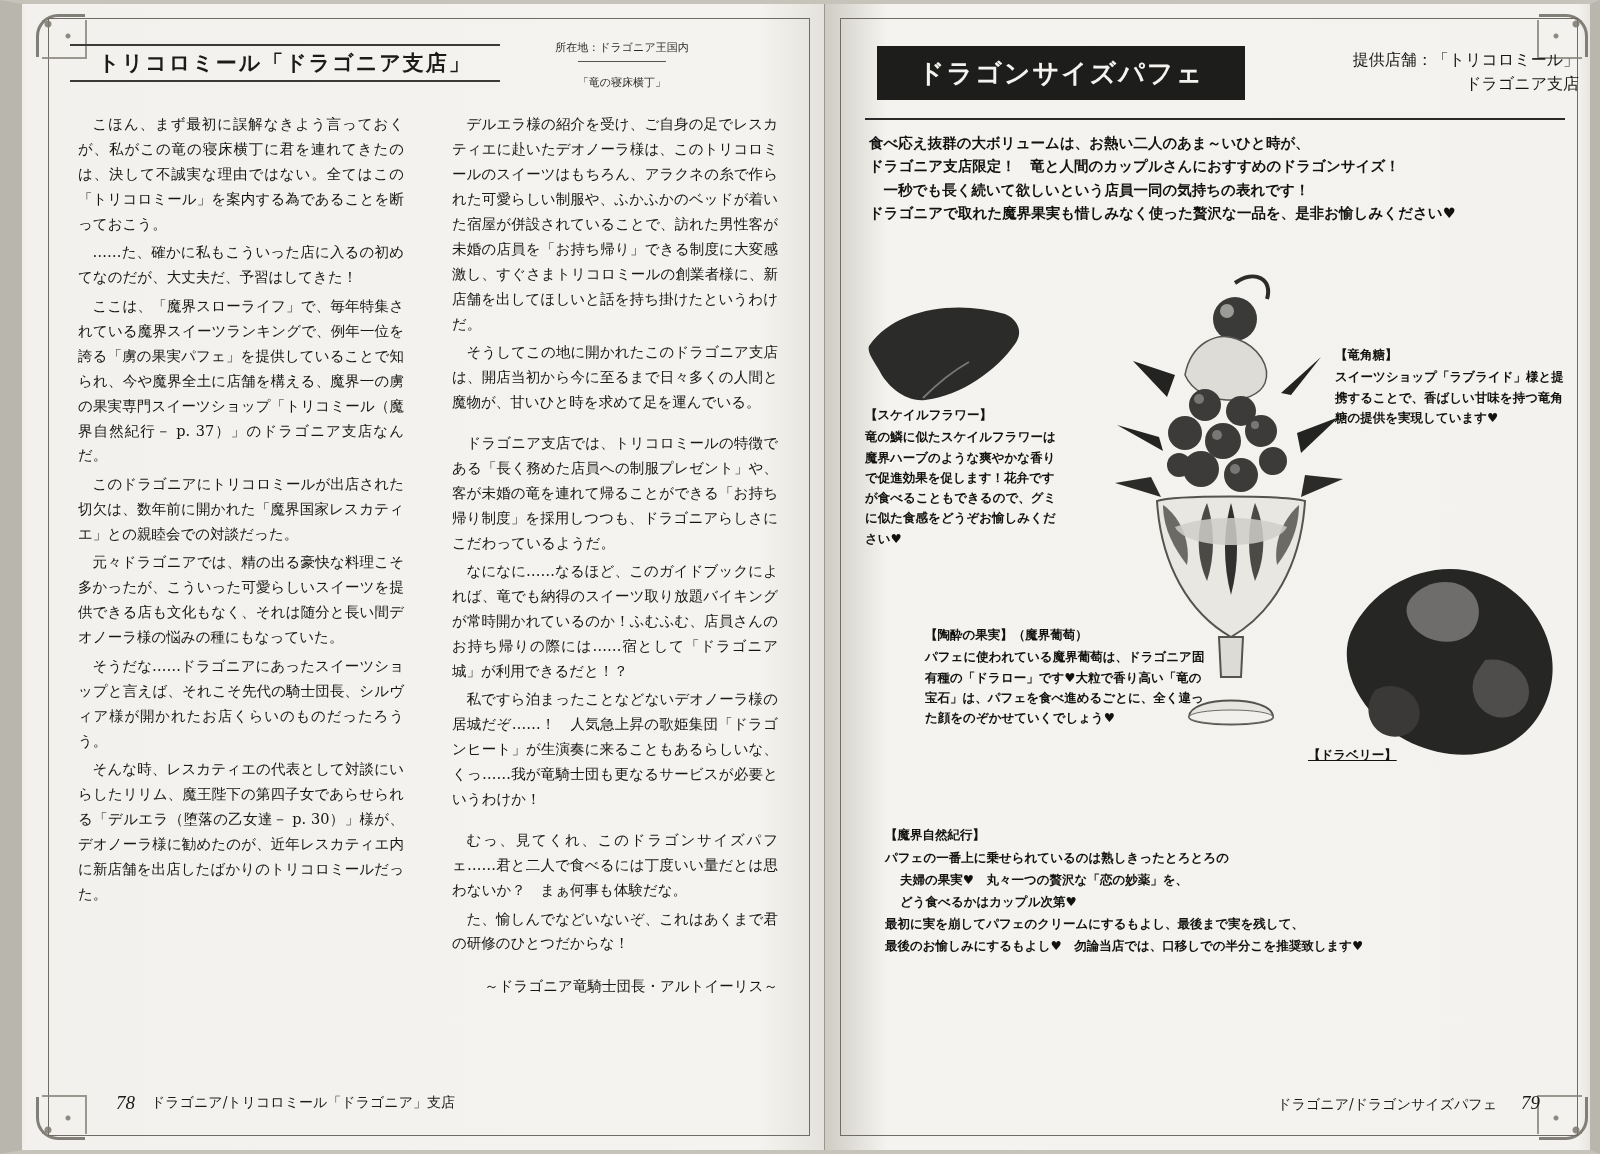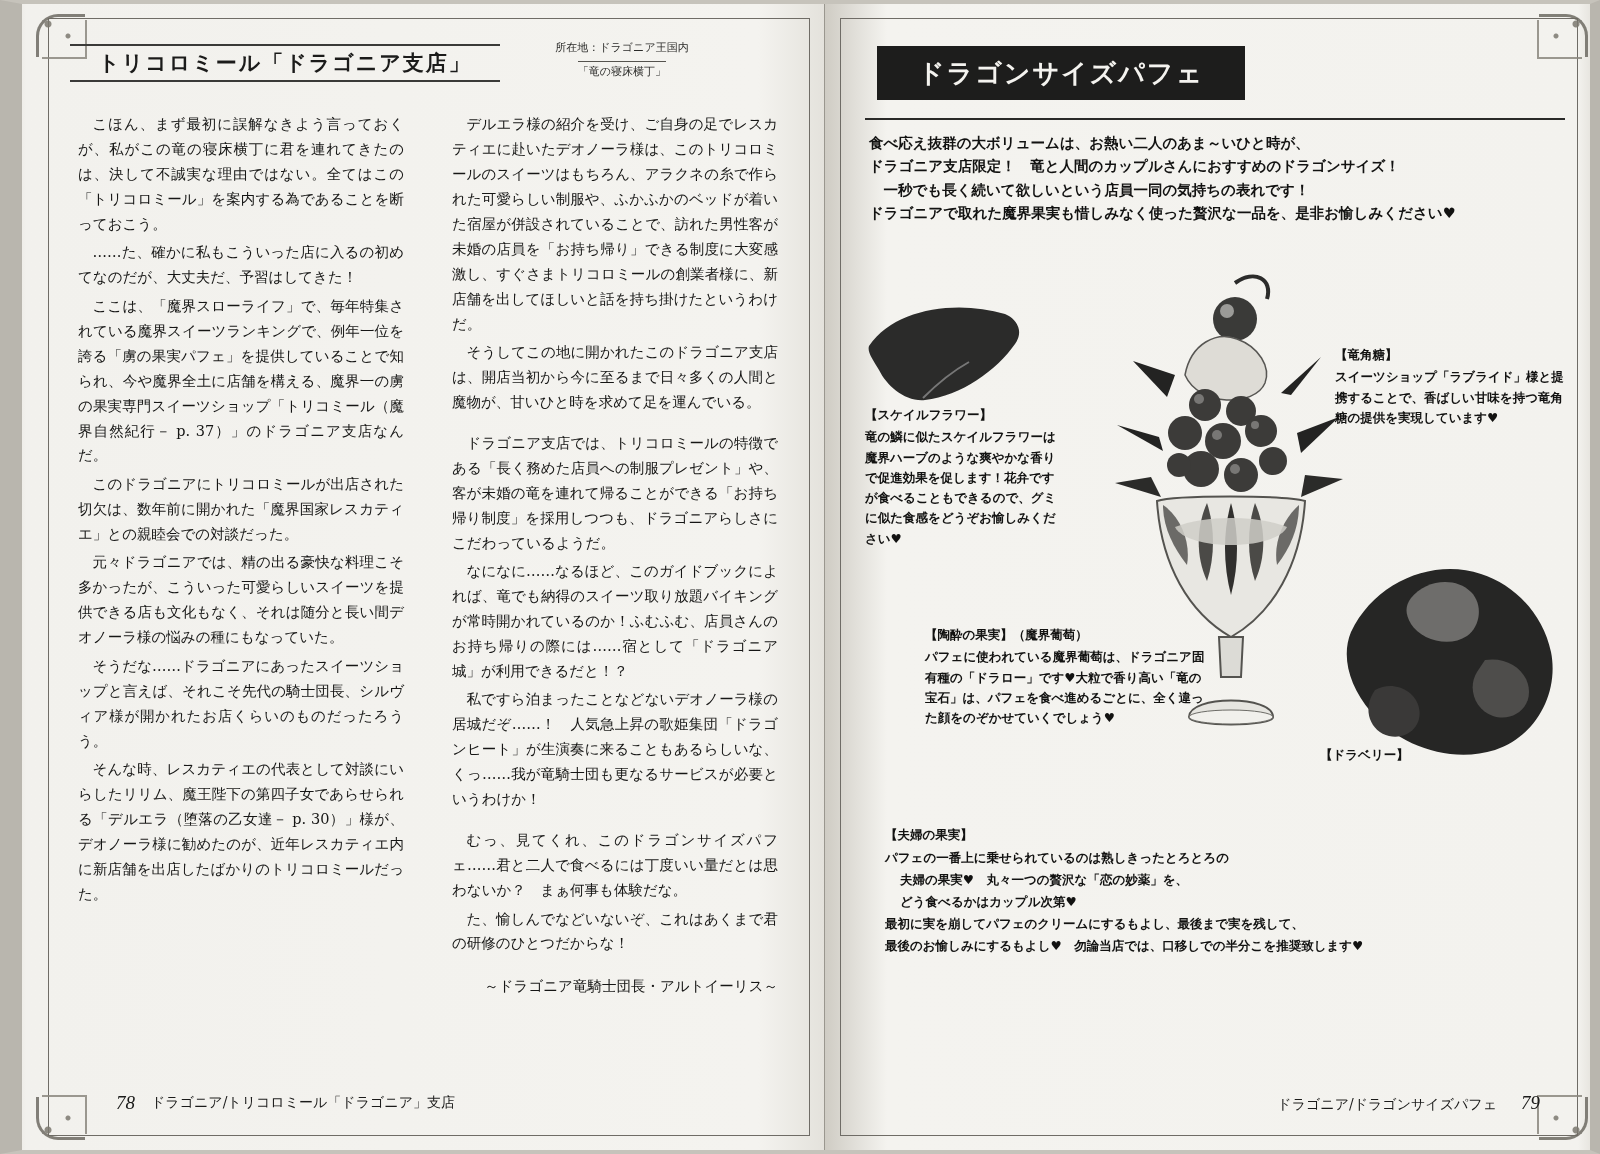--- a/index.html
+++ b/index.html
@@ -79,21 +79,21 @@
   .l-title{
     font-size:21px;letter-spacing:2px;color:#1b1b1a;font-weight:bold;
     font-family:"DejaVu Serif", serif;
     white-space:nowrap;
   }
   .l-sub{
     position:absolute;left:452px;top:0px;width:200px;text-align:center;
     font-size:11px;color:#2a2a28;line-height:1.9;
     font-family:"DejaVu Sans", sans-serif;
   }
-  .l-sub .s2{border-top:1px solid #55534e;display:inline-block;padding-top:0;margin-top:2px;}
+  .l-sub .s2{border-top:1px solid #55534e;display:inline-block;padding-top:11px;margin-top:2px;}
 
   .cols{
     position:absolute;left:78px;top:112px;width:700px;height:900px;
     display:flex;gap:48px;
   }
   .col{width:330px;}
   .col p{
     margin:0 0 0.25em 0;
     font-size:14.5px;
     line-height:1.72;
@@ -146,21 +146,21 @@
   }
   .parfait{position:absolute;left:250px;top:15px;width:230px;height:470px;}
   .callout{
     position:absolute;font-family:"DejaVu Sans",sans-serif;
     font-size:12.5px;font-weight:bold;color:#121211;line-height:1.62;
   }
   .callout .ttl{display:block;margin-bottom:2px;}
   .c-scale{left:0px;top:155px;width:200px;}
   .c-horn{left:470px;top:95px;width:230px;}
   .c-grape{left:60px;top:375px;width:280px;}
-  .c-berry{left:455px;top:495px;width:245px;}
+  .c-berry{left:443px;top:495px;width:245px;text-decoration:underline;}
   .c-fruit{left:20px;top:575px;width:660px;}
   .c-fruit div{line-height:1.75;}
 
   .r-foot{
     position:absolute;right:60px;bottom:40px;display:flex;align-items:flex-end;gap:24px;
   }
 
   
   svg{display:block;}
 </style>
@@ -214,20 +214,24 @@
   </div>
 
   <div class="page page-right">
     <div class="inner-rule right-rule"></div>
     <div class="corner tr"></div>
     <div class="corner br"></div>
 
     <div class="r-head">
       <div class="r-title-box">
         <span class="r-title">ドラゴンサイズパフェ</span>
+      </div>
+      <div class="r-shop">
+        <div>提供店舗：「トリコロミール」</div>
+        <div>ドラゴニア支店</div>
       </div>
     </div>
     <div class="r-rule"></div>
 
     <div class="r-lead">
       <p>食べ応え抜群の大ボリュームは、お熱い二人のあま～いひと時が、</p>
       <p>ドラゴニア支店限定！　竜と人間のカップルさんにおすすめのドラゴンサイズ！</p>
       <p class="ind">一秒でも長く続いて欲しいという店員一同の気持ちの表れです！</p>
       <p>ドラゴニアで取れた魔界果実も惜しみなく使った贅沢な一品を、是非お愉しみください♥</p>
     </div>
@@ -309,21 +313,21 @@
       <div class="callout c-grape">
         <span class="ttl">【陶酔の果実】（魔界葡萄）</span>
         <span>パフェに使われている魔界葡萄は、ドラゴニア固有種の「ドラロー」です♥大粒で香り高い「竜の宝石」は、パフェを食べ進めるごとに、全く違った顔をのぞかせていくでしょう♥</span>
       </div>
 
       <div class="callout c-berry">
         <span class="ttl">【ドラベリー】</span>
       </div>
 
       <div class="callout c-fruit">
-        <span class="ttl">【夫婦の果実】</span>
+        <span class="ttl">【魔界自然紀行】</span>
         <div>パフェの一番上に乗せられているのは熟しきったとろとろの</div>
         <div style="padding-left:1.2em">夫婦の果実♥　丸々一つの贅沢な「恋の妙薬」を、</div>
         <div style="padding-left:1.2em">どう食べるかはカップル次第♥</div>
         <div>最初に実を崩してパフェのクリームにするもよし、最後まで実を残して、</div>
         <div>最後のお愉しみにするもよし♥　勿論当店では、口移しでの半分こを推奨致します♥</div>
       </div>
     </div>
 
     <div class="r-foot">
       <span class="foot-text">ドラゴニア/ドラゴンサイズパフェ</span>

